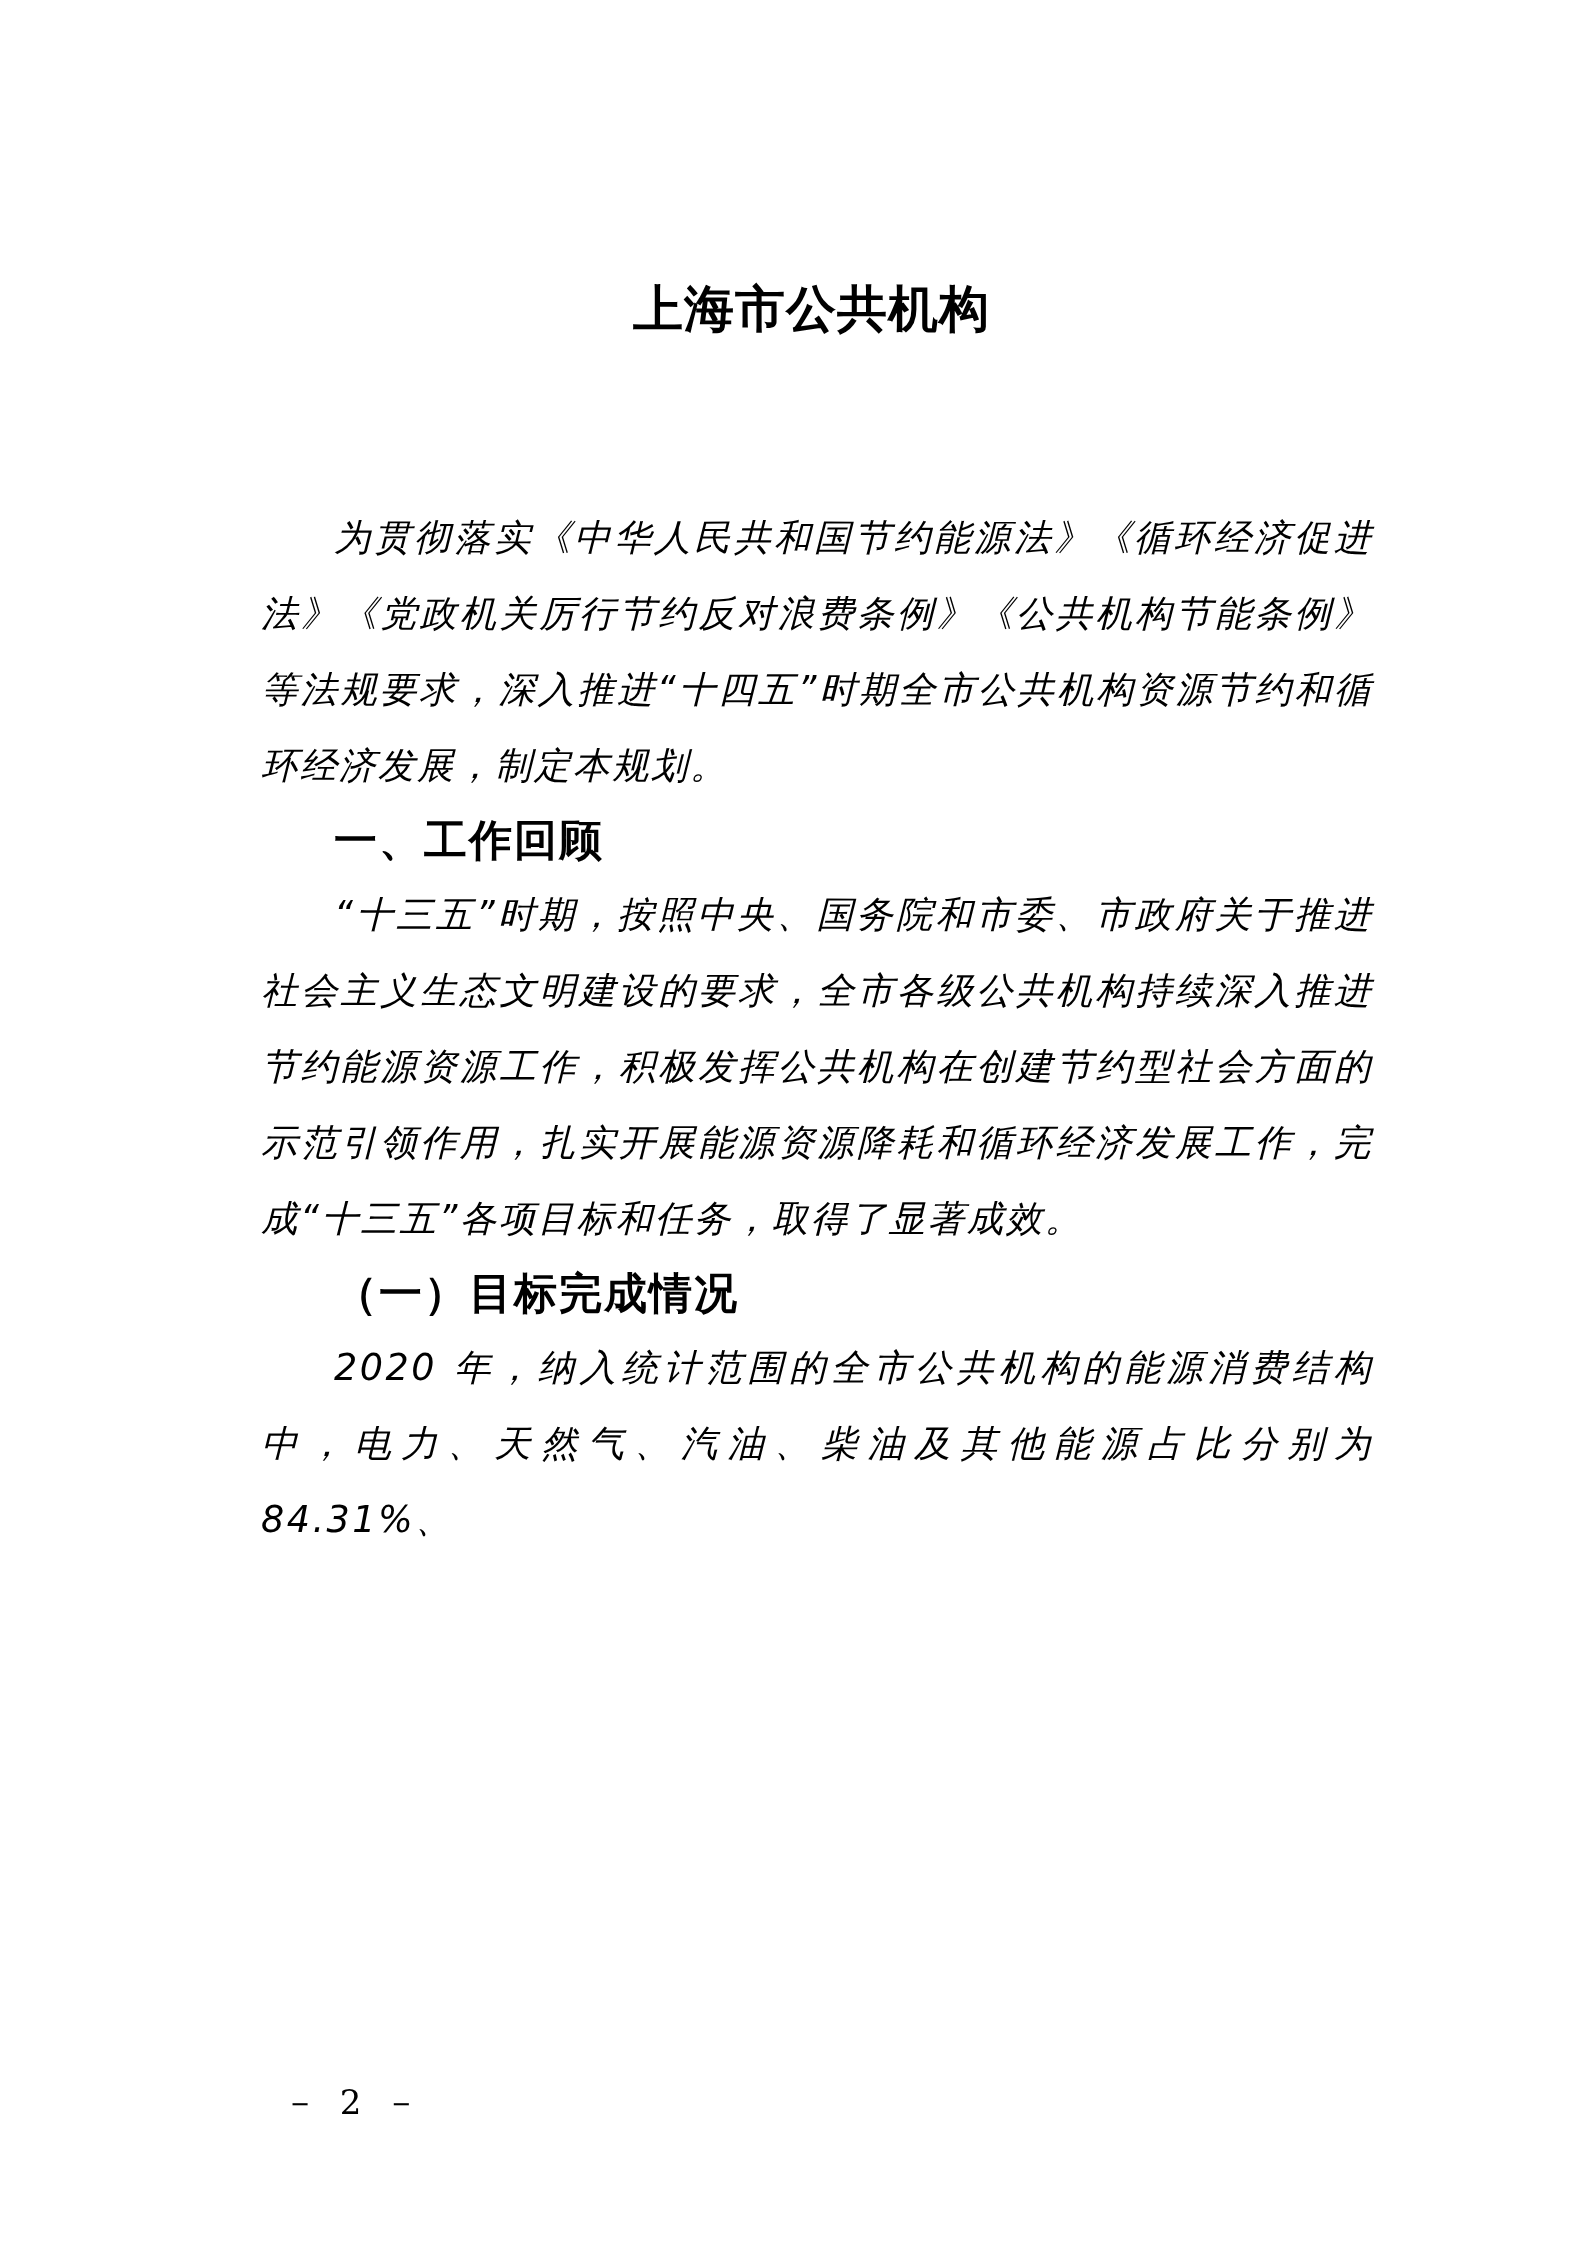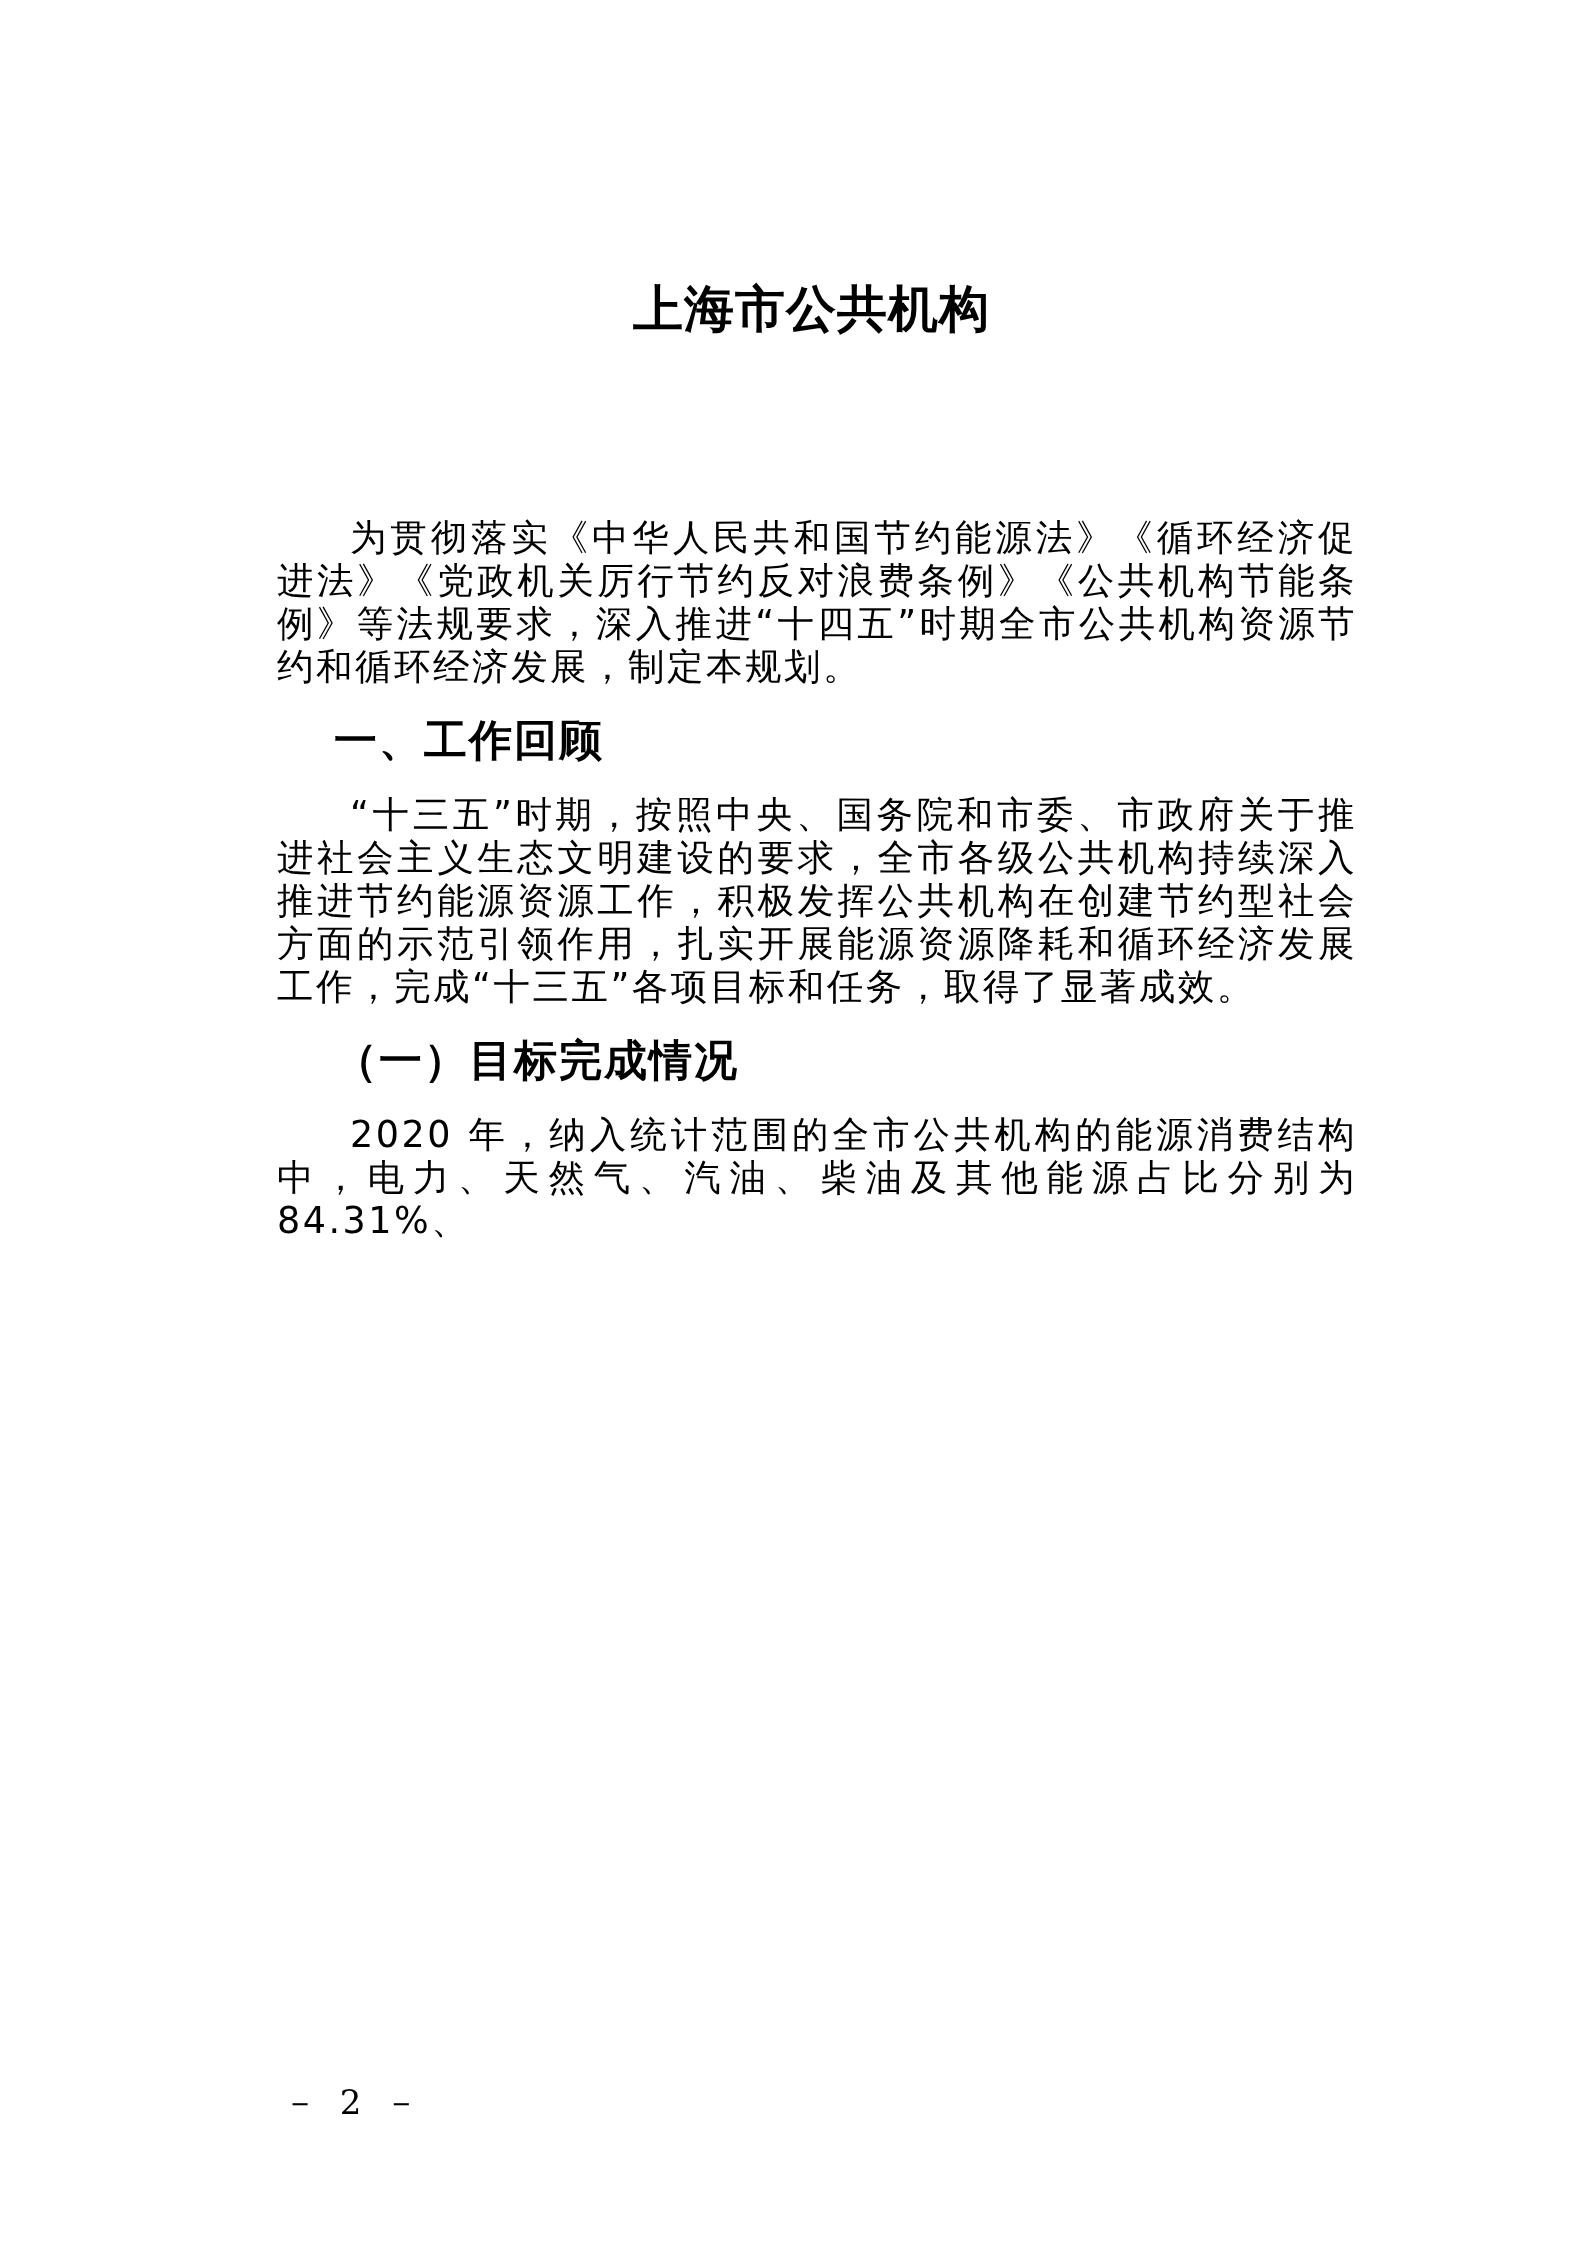--- a/index.html
+++ b/index.html
@@ -36,26 +36,27 @@
     .title-line2 { top: 348px; }
 
     .content {
       position: absolute;
       left: 243px;
       top: 500px;
       width: 1112px;
     }
     .para {
       font-size: 36.5px;
-      line-height: 43px;
+      line-height: 76px;
       text-align: justify;
       text-align-last: left;
       text-indent: 73px;
-      margin: 16px;
+      margin: 0;
       letter-spacing: 2.5px;
+      font-style: italic;
     }
     .heading {
       font-size: 43px;
       line-height: 73px;
       text-indent: 73px;
       margin: 0;
       font-weight: bold;
       letter-spacing: 2px;
     }
     .heading.h1 { font-family: "DejaVu Sans", "Liberation Sans", sans-serif; }

